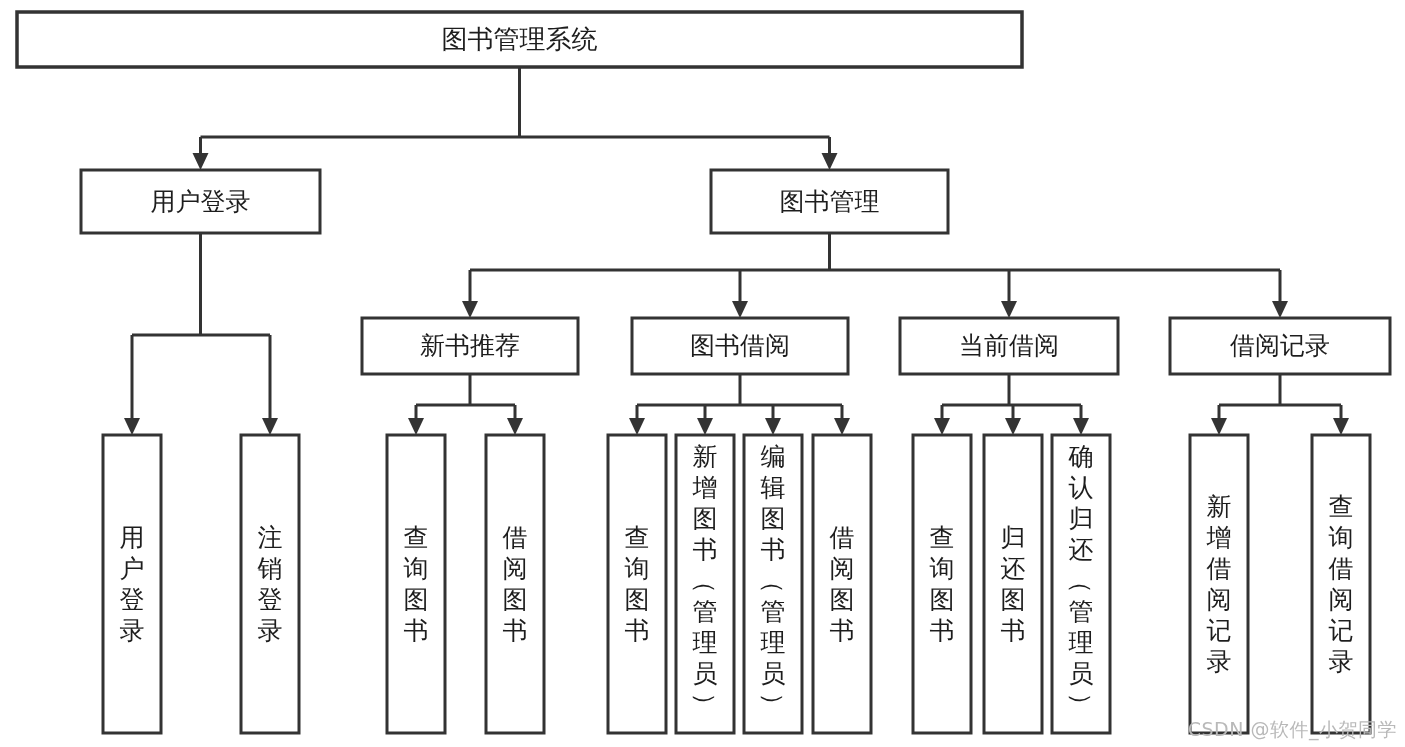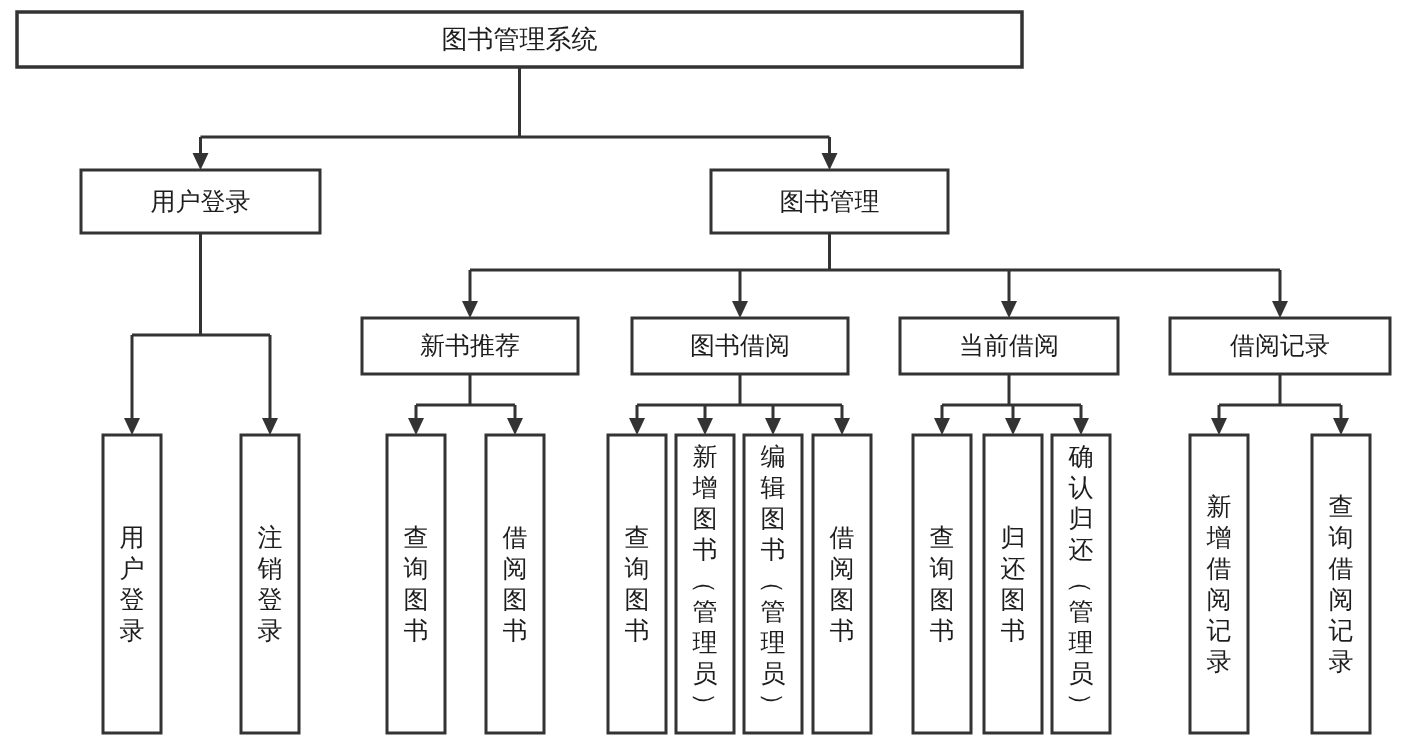--- a/index.html
+++ b/index.html
@@ -274,14 +274,15 @@
           <text x="1341" y="546" class="leaf-label">询</text>
           <text x="1341" y="577" class="leaf-label">借</text>
           <text x="1341" y="608" class="leaf-label">阅</text>
           <text x="1341" y="639" class="leaf-label">记</text>
           <text x="1341" y="670" class="leaf-label">录</text>
         </g>
       </g>
 
   </svg>
 
+  <div class="watermark">CSDN @软件_小贺同学</div>
 
 </div>
 
 </body></html>

